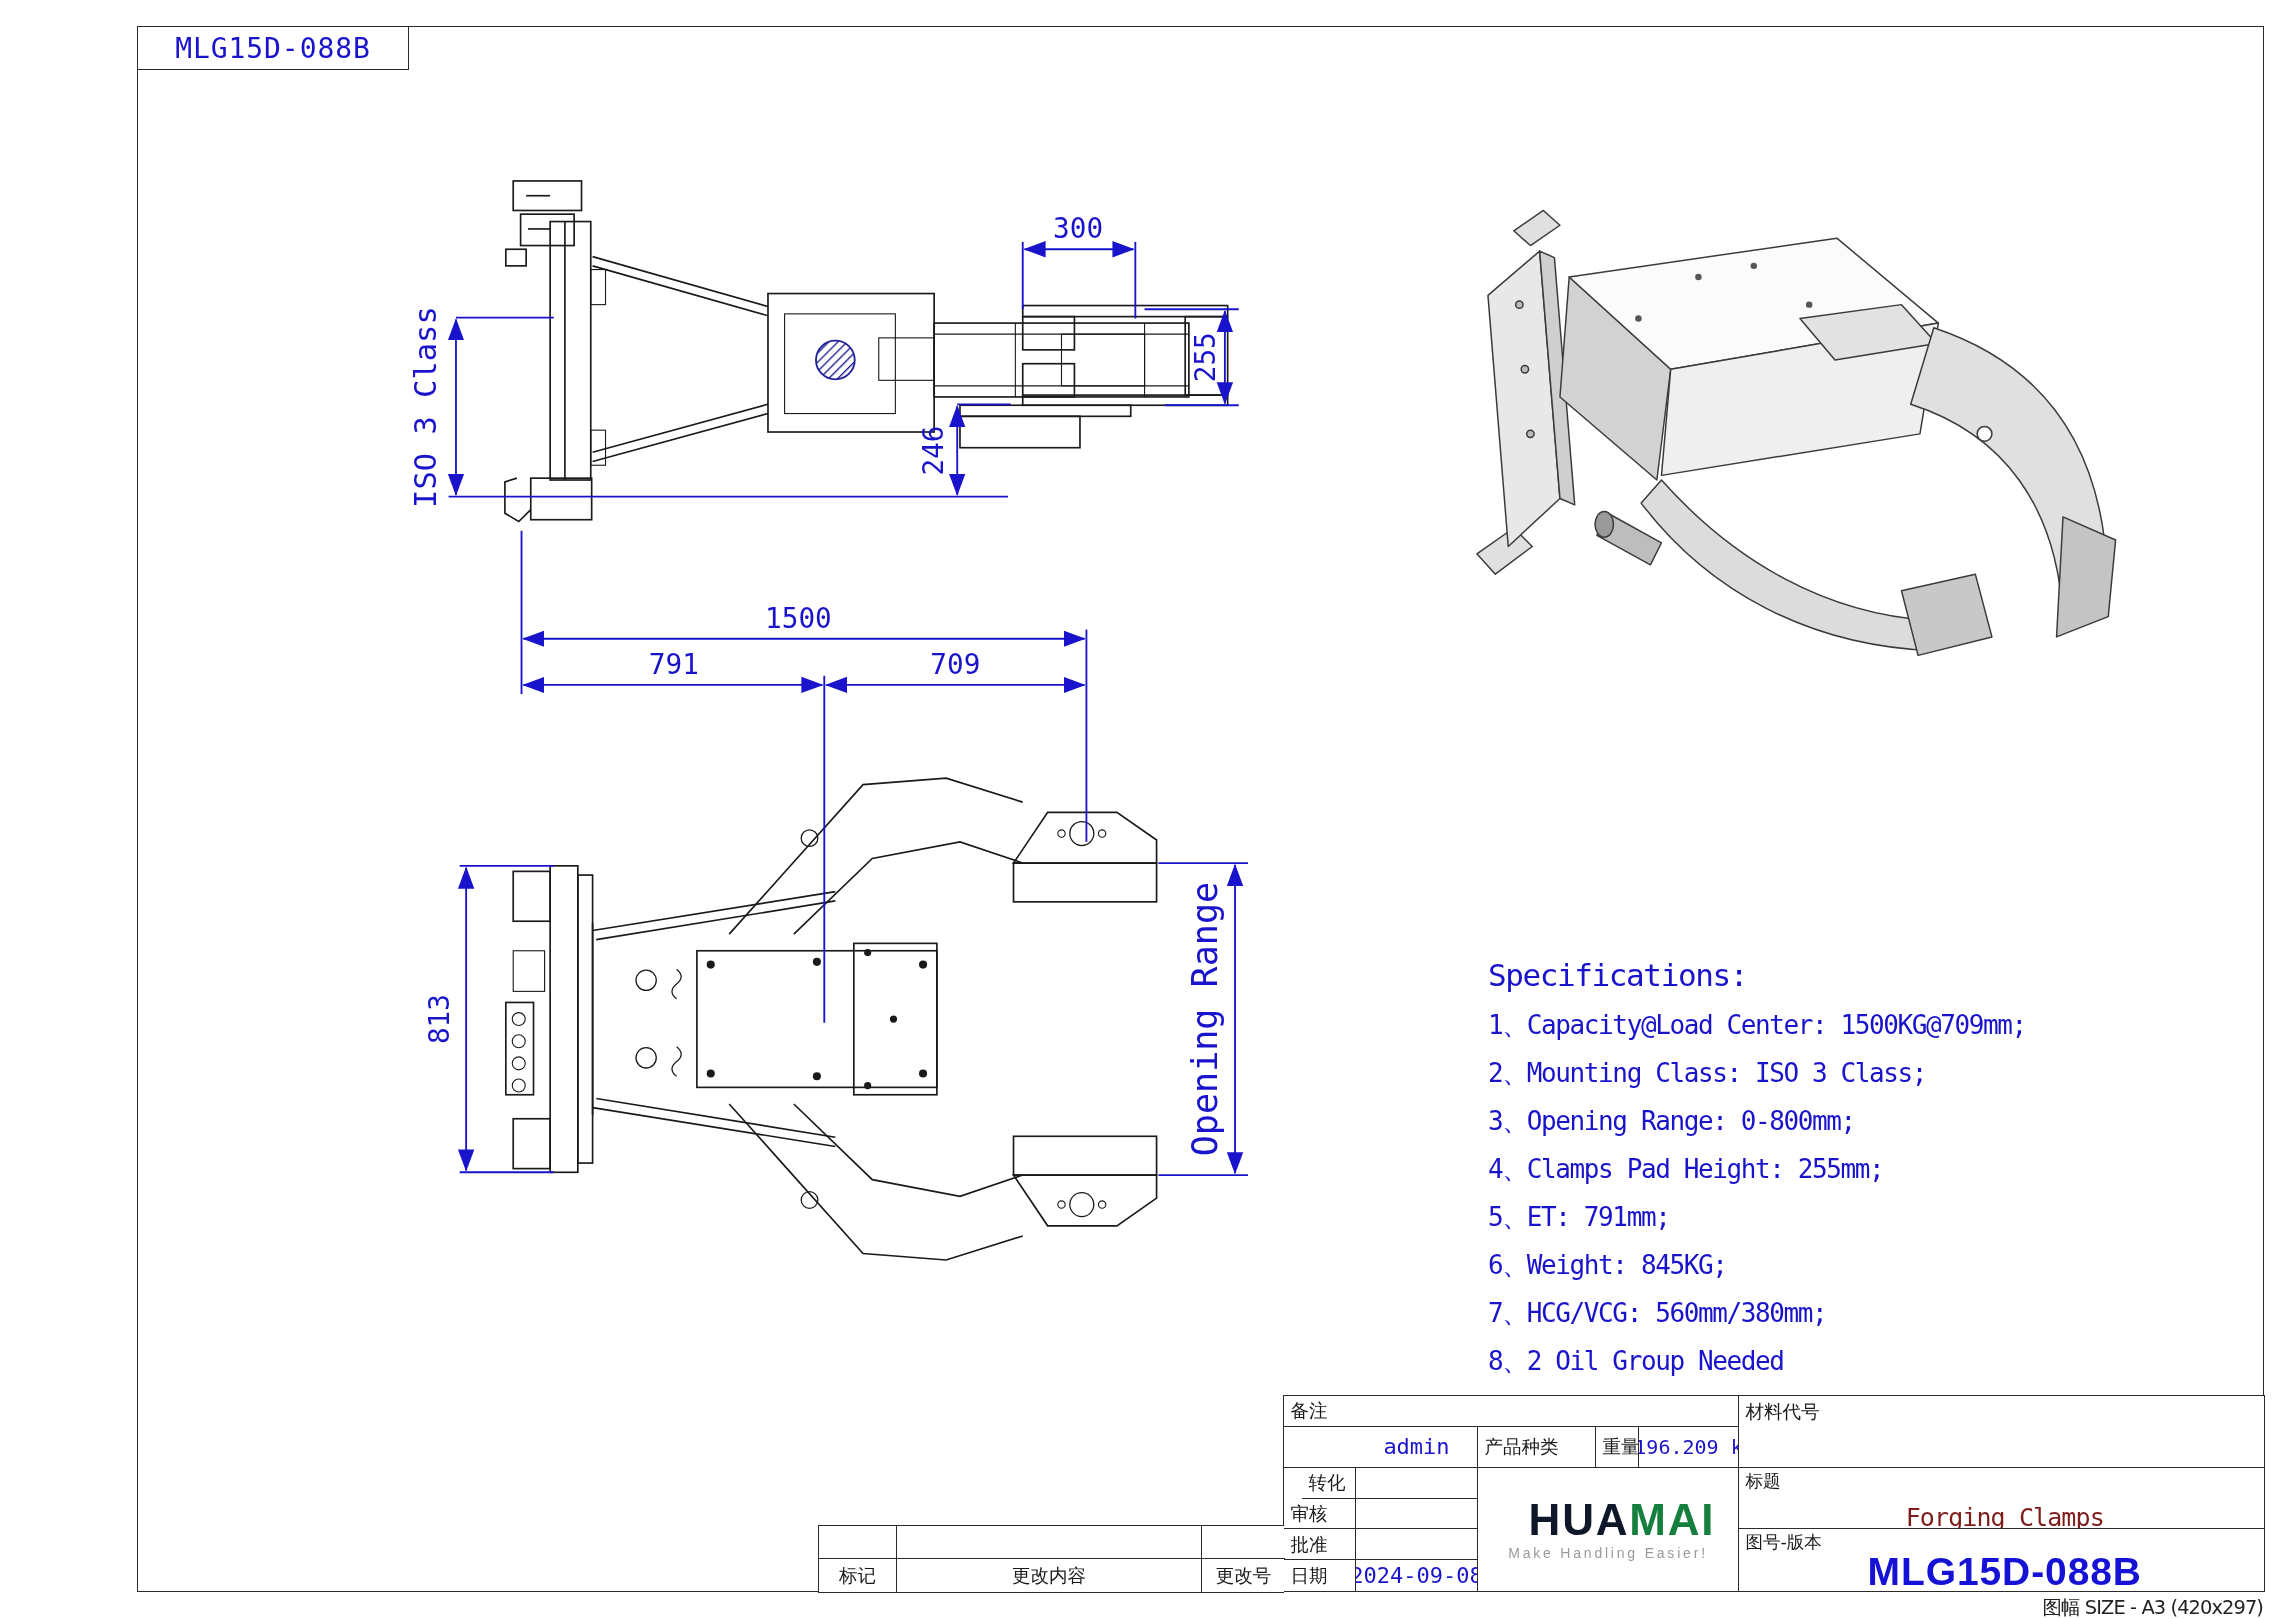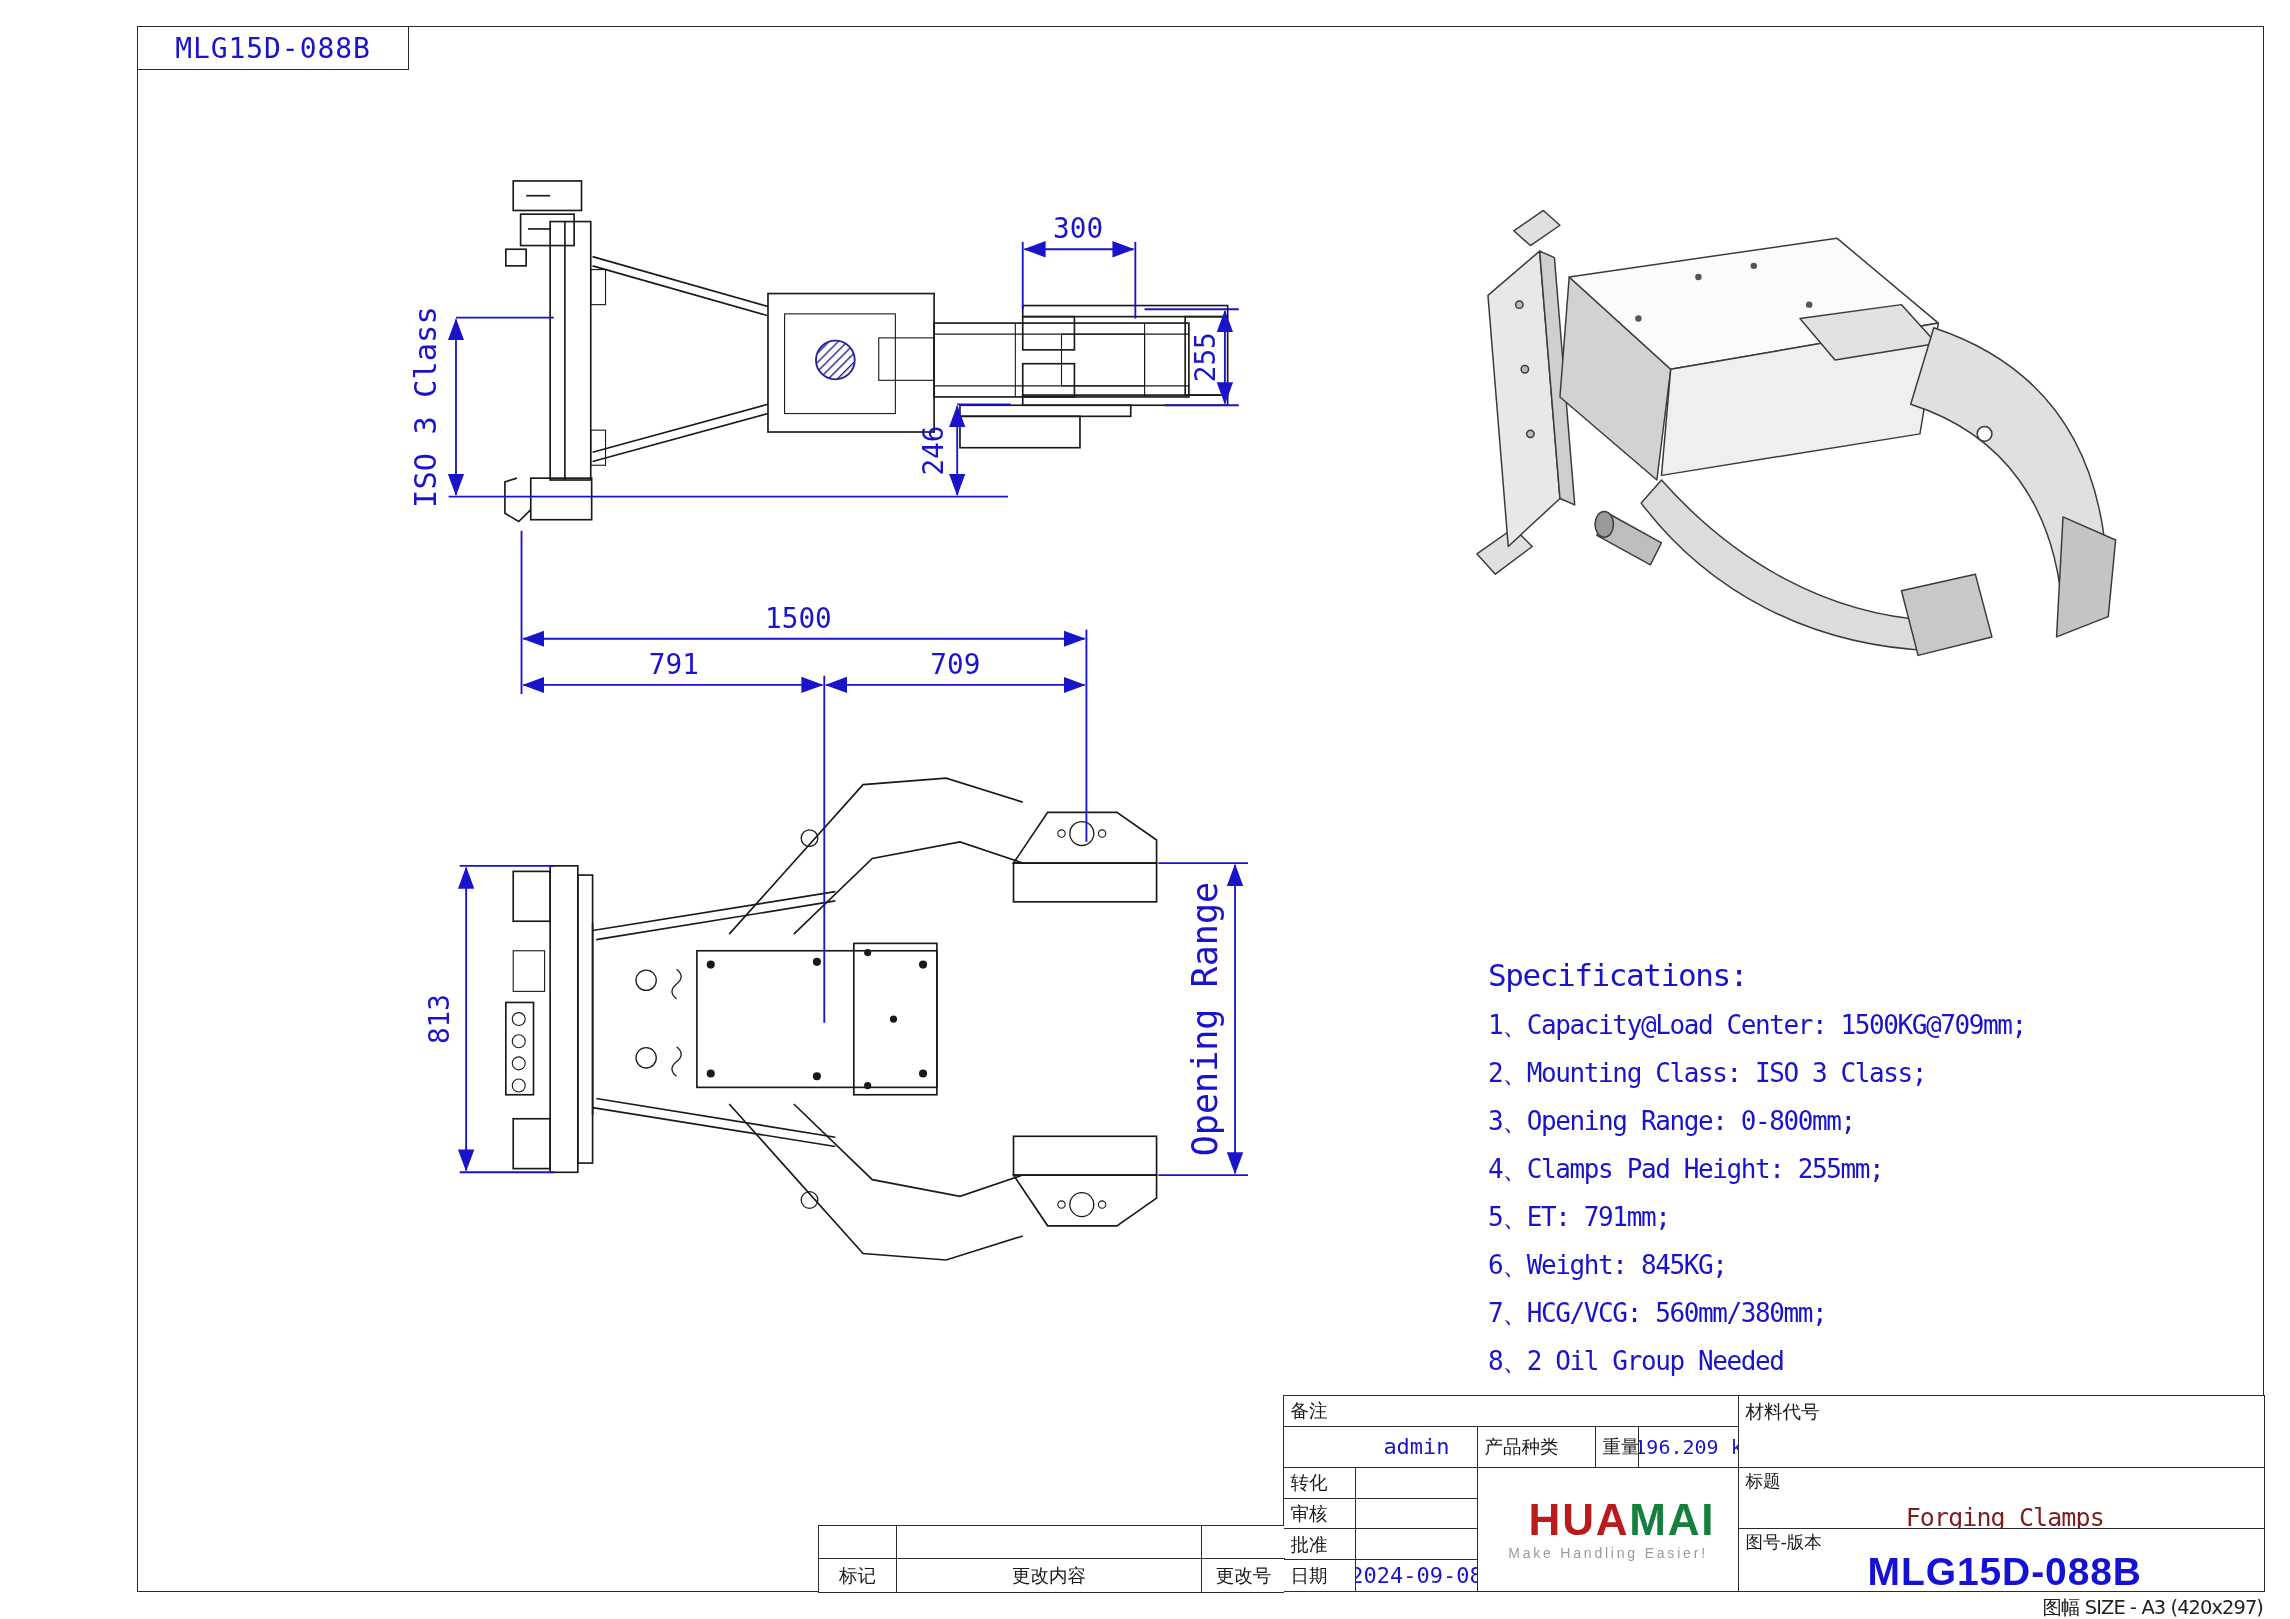--- a/index.html
+++ b/index.html
@@ -28,21 +28,21 @@
   #main-table .kg{font-size:20px;}
   .stack{flex-direction:column;align-items:flex-start !important;justify-content:flex-start;padding-top:1.8px;}
   .stack .lbl{font-size:17.5px;line-height:22px;}
   .stack .big-title{width:100%;text-align:center;color:#7f1d1d;
     font-family:"DejaVu Sans Mono",monospace;font-size:25px;margin-top:11px;letter-spacing:-0.9px;}
   .stack .big-code{width:100%;text-align:center;color:#1512d6;
     font-family:"Liberation Sans",sans-serif;font-weight:bold;font-size:39px;margin-top:-3.7px;letter-spacing:0.9px;}
   #logo-cell{flex-direction:column;justify-content:center;align-items:center;padding-left:0 !important;}
   #logo-word{font-family:"Liberation Sans",sans-serif;font-weight:900;font-size:44px;
     letter-spacing:1.8px;line-height:46px;font-style:normal;}
-  #logo-word .hua{color:#b91c1c;margin-left:28px;} #logo-word .mai{color:#15803d;}
+  #logo-word .hua{color:#0f172a;margin-left:28px;} #logo-word .mai{color:#15803d;}
   #logo-tagline{font-family:"Liberation Sans",sans-serif;font-size:14px;color:#9a9a9a;letter-spacing:2.8px;margin-top:1.8px;}
   #rev-strip{left:818px;top:1525px;width:465px;height:66px;border:1.8px solid #2a2a2a;border-right:none;
     display:grid;grid-template-columns:78px 305px 83px;grid-template-rows:1fr 1fr;background:#fff;}
   #rev-strip .cell{border-right:1.4px solid #2a2a2a;border-bottom:1.4px solid #2a2a2a;
     display:flex;align-items:center;justify-content:center;font-size:18.5px;}
   #rev-strip .noR{border-right:none;} #rev-strip .noB{border-bottom:none;}
   #sheet-size{top:1594px;left:1984px;width:279px;text-align:right;font-size:19.4px;color:#222;
     font-family:"DejaVu Sans",sans-serif;letter-spacing:-0.9px;}
   
   text.dim{font-family:"DejaVu Sans Mono",monospace;fill:#1a13cc;font-size:30px;}
@@ -270,21 +270,21 @@
 <div class="abs" id="main-table">
   <div class="cell" style="grid-column:1/6;grid-row:1;">备注</div>
   <div class="cell noR" style="grid-column:6;grid-row:1/3;align-items:flex-start;padding-top:2.8px;">材料代号</div>
 
   <div class="cell" style="grid-column:1;grid-row:2;margin-top:40px;">设计</div>
   <div class="cell val" style="grid-column:2;grid-row:2;">admin</div>
   <div class="cell" style="grid-column:3;grid-row:2;">产品种类</div>
   <div class="cell" style="grid-column:4;grid-row:2;">重量</div>
   <div class="cell val kg" style="grid-column:5;grid-row:2;">1196.209 kg</div>
 
-  <div class="cell" style="grid-column:1;grid-row:3;">转化</div>
+  <div class="cell" style="grid-column:1;grid-row:3;margin-left:18px;">转化</div>
   <div class="cell" style="grid-column:2;grid-row:3;"></div>
   <div class="cell" style="grid-column:1;grid-row:4;">审核</div>
   <div class="cell" style="grid-column:2;grid-row:4;"></div>
   <div class="cell" style="grid-column:1;grid-row:5;">批准</div>
   <div class="cell" style="grid-column:2;grid-row:5;"></div>
   <div class="cell noB" style="grid-column:1;grid-row:6;">日期</div>
   <div class="cell val noB" style="grid-column:2;grid-row:6;">2024-09-08</div>
 
   <div class="cell noB" id="logo-cell" style="grid-column:3/6;grid-row:3/7;">
     <div id="logo-word">

